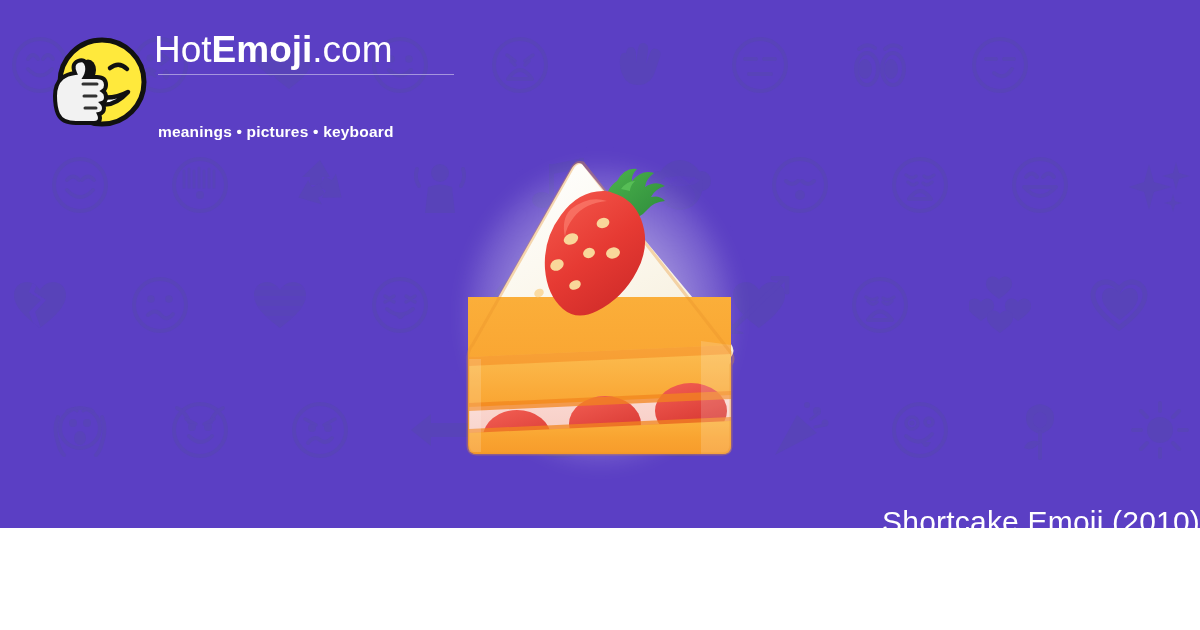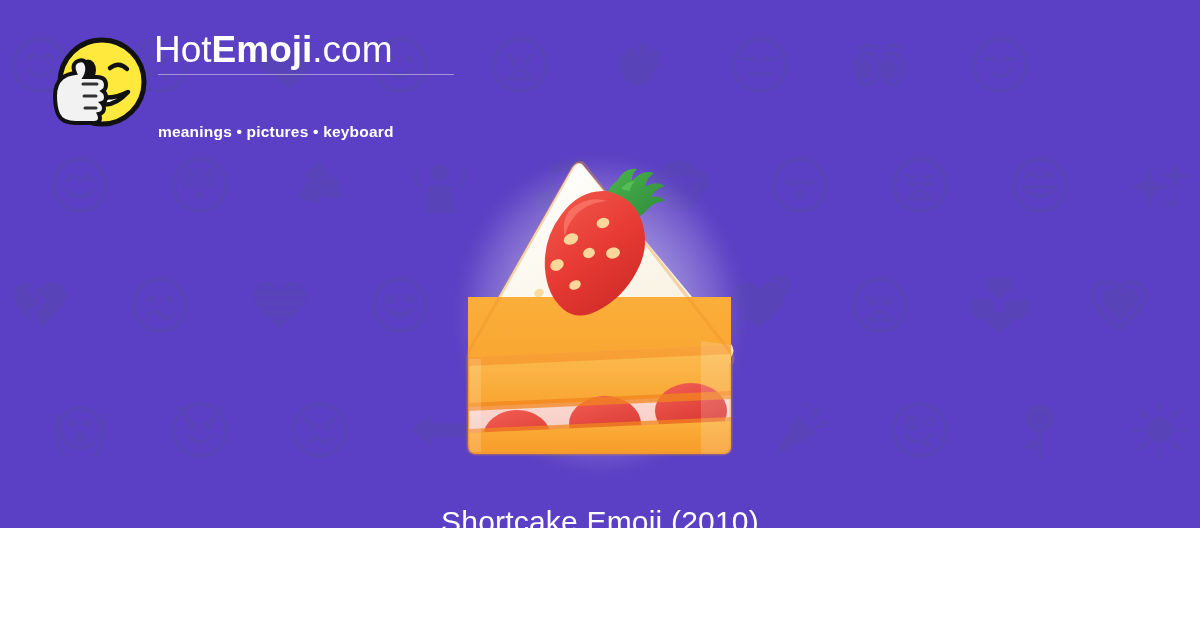--- a/index.html
+++ b/index.html
@@ -138,21 +138,21 @@
     z-index: 2;
   }
   .hero-art svg { display: block; }
 
   
   .title {
     position: absolute;
     left: 0;
     right: 0;
     top: 505px;
-    text-align: center;
+    text-align: right;
     z-index: 6;
     font-size: 30px;
     font-weight: 400;
     color: #ffffff;
     letter-spacing: 0.2px;
   }
 </style>
 </head>
 <body>
 

